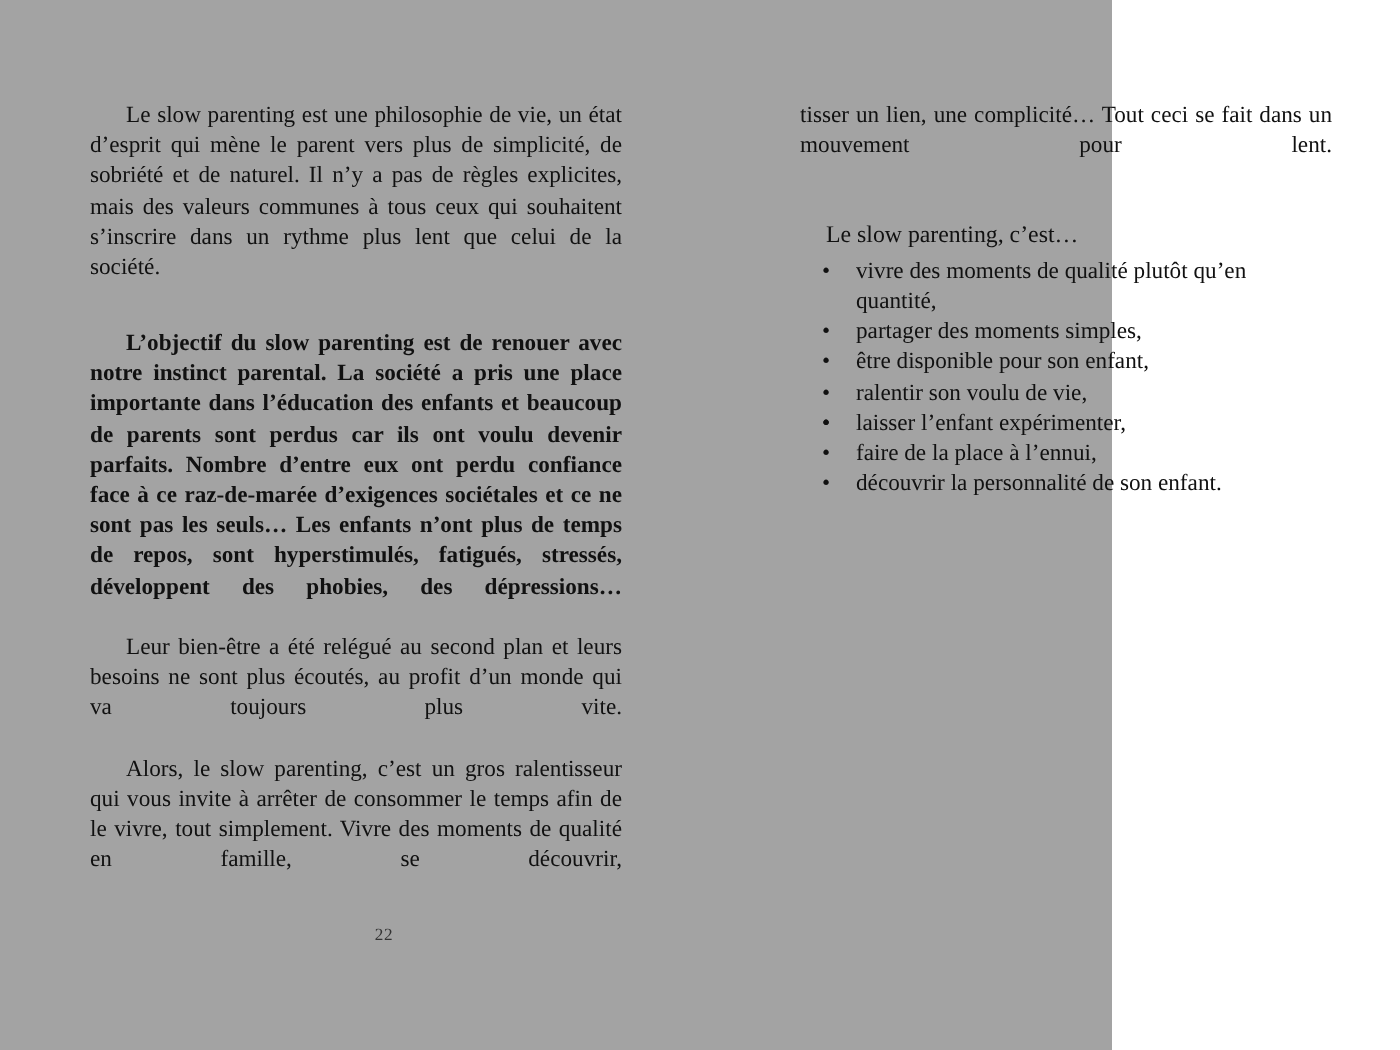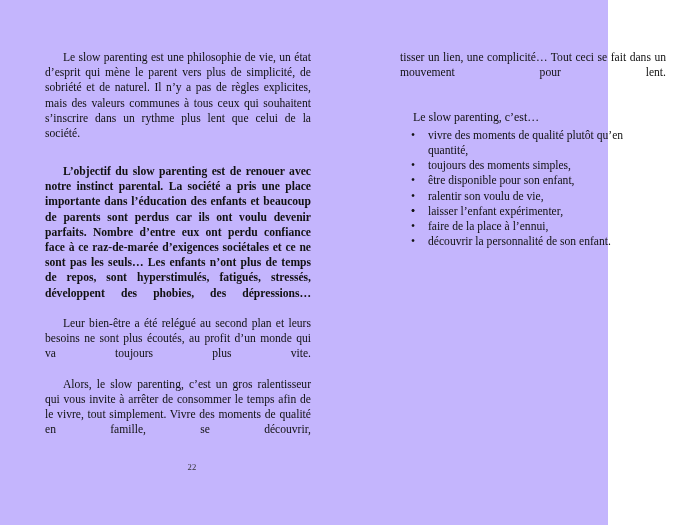--- a/index.html
+++ b/index.html
@@ -11,23 +11,23 @@
     width: 700px;
     height: 525px;
     overflow: hidden;
     font-family: "Liberation Serif", "DejaVu Serif", serif;
     color: #111111;
     -webkit-font-smoothing: antialiased;
   }
 
   #page {
     position: relative;
-    width: 608px;
+    width: 556px;
     height: 525px;
-    background: #c4b5fd;
+    background: #a3a3a3;
   }
 
   
   .column {
     position: absolute;
     top: 50px;
     width: 266px;
     font-size: 11.6px;
     line-height: 15.2px;
     text-align: justify;
@@ -117,21 +117,21 @@
 
     <h2 class="section-heading">Le slow parenting, c’est…</h2>
 
     <ul class="bullet-list">
       <li class="bullet-item">
         <span class="bullet-dot">•</span>
         <span class="bullet-text">vivre des moments de qualité plutôt qu’en quantité,</span>
       </li>
       <li class="bullet-item">
         <span class="bullet-dot">•</span>
-        <span class="bullet-text">toujours des moments simples,</span>
+        <span class="bullet-text">partager des moments simples,</span>
       </li>
       <li class="bullet-item">
         <span class="bullet-dot">•</span>
         <span class="bullet-text">être disponible pour son enfant,</span>
       </li>
       <li class="bullet-item">
         <span class="bullet-dot">•</span>
         <span class="bullet-text">ralentir son voulu de vie,</span>
       </li>
       <li class="bullet-item">

